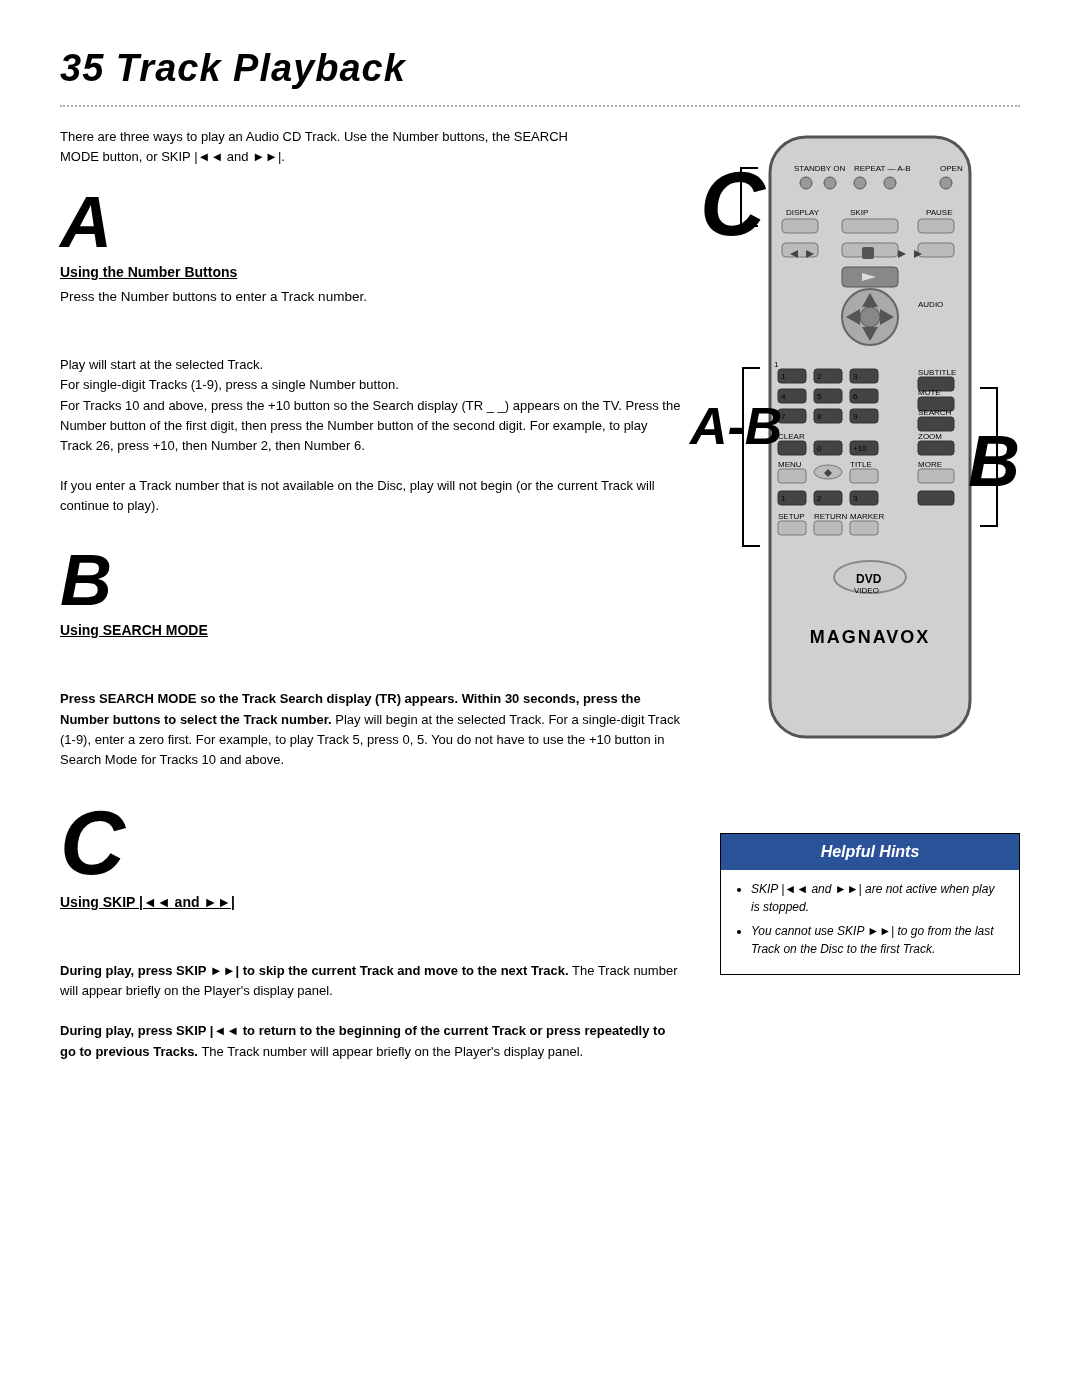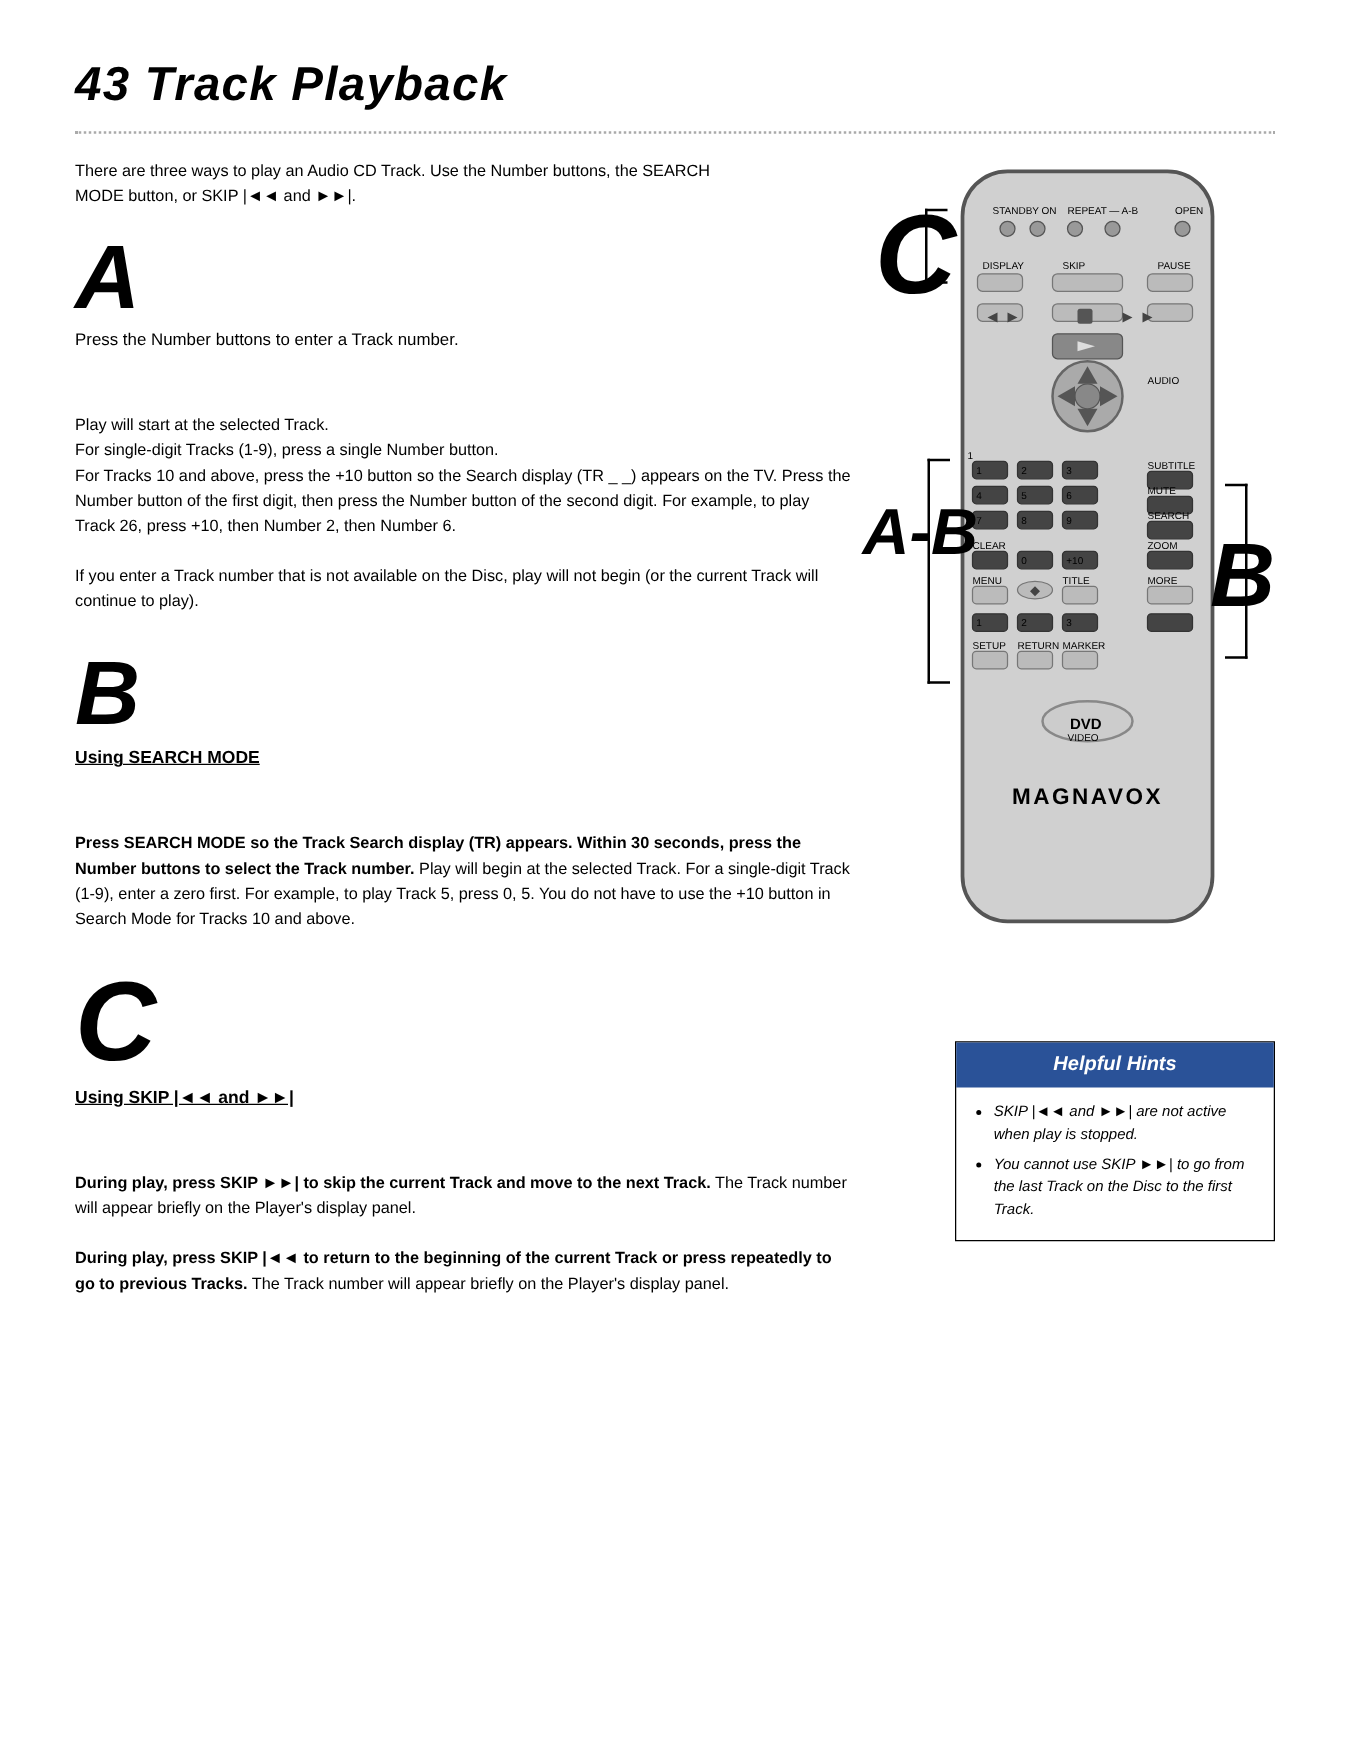--- a/index.html
+++ b/index.html
@@ -196,21 +196,21 @@
       font-size: 6px;
       fill: #000;
       font-family: Arial, sans-serif;
       font-weight: bold;
     }
 
     
     .helpful-hints {
       border: 1.5px solid #000;
       margin-top: auto;
-      width: 256px;
+      width: 300px;
       align-self: flex-end;
     }
     .helpful-hints-title {
       background: #2a5298;
       color: #fff;
       font-size: 16px;
       font-style: italic;
       font-weight: bold;
       padding: 6px 14px;
       text-align: center;
@@ -231,30 +231,31 @@
 
     
     .section-c-block {
       margin-top: 10px;
     }
 
   </style>
 </head>
 <body>
 
-<h1 class="page-title">43  Track Playback</h1>
+<h1 class="page-title">35  Track Playback</h1>
 <hr class="title-divider">
 
 <div class="main-layout">
 
   <div class="left-col">
     <p class="intro-text">There are three ways to play an Audio CD Track. Use the Number buttons, the SEARCH MODE button, or SKIP |◄◄ and ►►|.</p>
 
     <div class="section-block">
       <div class="section-letter">A</div>
+      <div class="section-heading">Using the Number Buttons</div>
       <div class="section-subheading">Press the Number buttons to enter a Track number.</div>
       <p class="section-text">
         Play will start at the selected Track.<br>
         For single-digit Tracks (1-9), press a single Number button.<br>
         For Tracks 10 and above, press the +10 button so the Search display (TR _ _) appears on the TV. Press the Number button of the first digit, then press the Number button of the second digit. For example, to play Track 26, press +10, then Number 2, then Number 6.<br><br>
         If you enter a Track number that is not available on the Disc, play will not begin (or the current Track will continue to play).
       </p>
     </div>
 
     <div class="section-block">

